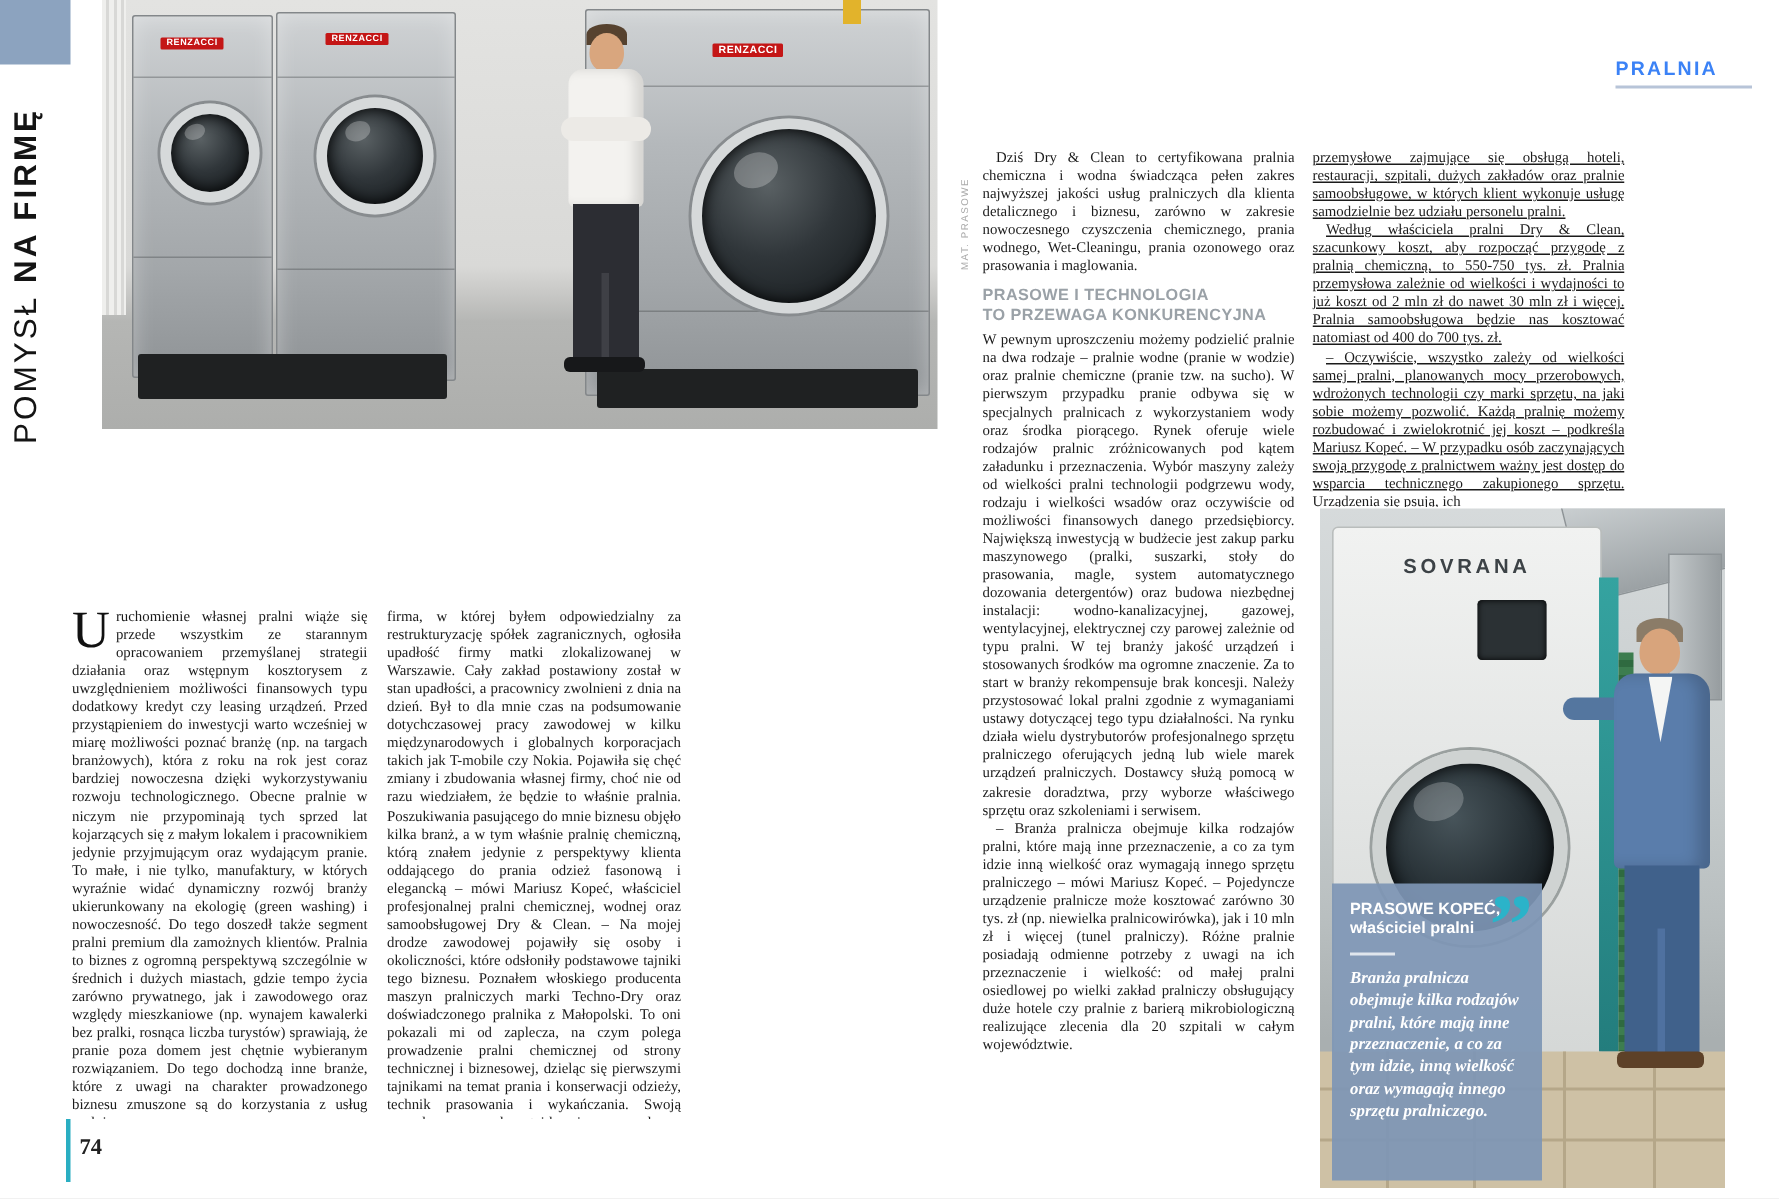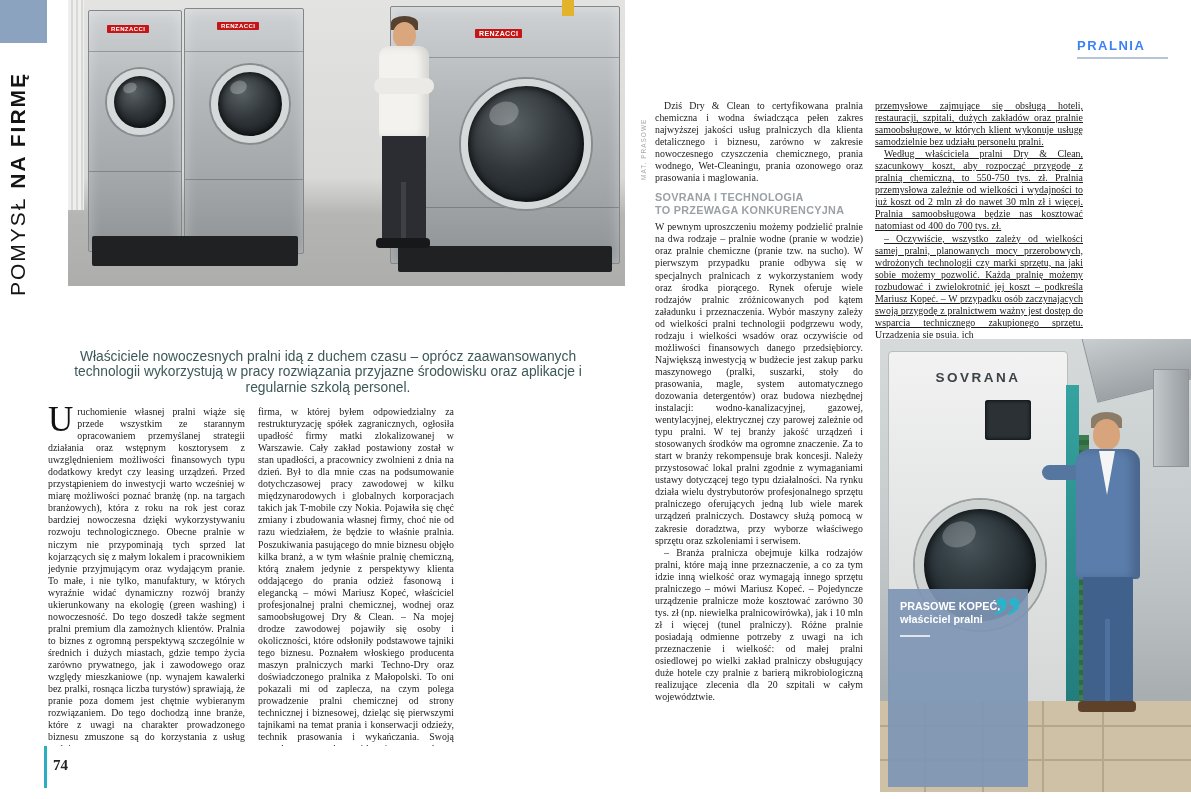--- a/index.html
+++ b/index.html
@@ -61,21 +61,21 @@
   
   .m1-head{position:absolute;left:325px;top:22px;width:23px;height:26px;border-radius:50% 50% 46% 46%;background:#d9a67e;}
   .m1-hair{position:absolute;left:323px;top:16px;width:27px;height:14px;border-radius:50% 50% 0 0;background:#56422f;}
   .m1-shirt{position:absolute;left:311px;top:46px;width:50px;height:92px;border-radius:10px 10px 4px 4px;background:#f3f2ef;box-shadow:inset -6px 0 8px rgba(0,0,0,.12);}
   .m1-arm{position:absolute;left:306px;top:78px;width:60px;height:16px;border-radius:8px;background:#eceae6;}
   .m1-pants{position:absolute;left:314px;top:136px;width:44px;height:104px;background:#2c2d33;}
   .m1-gap{position:absolute;left:333px;top:182px;width:5px;height:58px;background:#3f4046;}
   .m1-shoes{position:absolute;left:308px;top:238px;width:54px;height:10px;border-radius:4px;background:#17181a;}
 
   
-  .photo2{left:880px;top:339px;width:311px;height:453px;background:linear-gradient(180deg,#d6dadb 0%,#c6cccd 40%,#b9bfc0 60%,#a9afb0 78%);overflow:hidden;}
+  .photo2{left:880px;top:339px;width:270px;height:453px;background:linear-gradient(180deg,#d6dadb 0%,#c6cccd 40%,#b9bfc0 60%,#a9afb0 78%);overflow:hidden;}
   .ph2-duct{position:absolute;right:-18px;top:-22px;width:120px;height:70px;background:linear-gradient(180deg,#cdd2d4,#9ba1a4);transform:rotate(-14deg);border:1px solid #8e9497;}
   .ph2-duct2{position:absolute;right:2px;top:30px;width:34px;height:96px;background:linear-gradient(90deg,#c3c8ca,#979da0);border:1px solid #8e9497;}
   .sov{position:absolute;left:8px;top:12px;width:178px;height:372px;background:linear-gradient(180deg,#f1f2f1 0%,#e4e6e5 45%,#d3d6d5 100%);
        border:1px solid #b9bdbc;border-radius:4px;}
   .sov-name{position:absolute;left:0;top:18px;width:100%;text-align:center;font-family:"Liberation Sans",sans-serif;
             font-weight:700;font-size:13.5px;letter-spacing:2.5px;color:#3c4246;}
   .sov-panel{position:absolute;left:96px;top:48px;width:46px;height:40px;background:#2b3134;border-radius:3px;box-shadow:inset 0 0 4px #000;}
   .sov-door{position:absolute;left:26px;top:148px;width:112px;height:112px;border-radius:50%;
             border:9px solid #cfd3d2;background:radial-gradient(circle at 40% 32%,#47545a 0%,#232c31 55%,#151b1e 85%);
             box-shadow:0 0 0 2px #9aa09f, inset 0 0 12px #000;}
@@ -146,33 +146,32 @@
     <div class="ph1-pipe" style="left:494px;top:0;width:12px;height:16px;"></div>
     <div class="m1-hair"></div>
     <div class="m1-head"></div>
     <div class="m1-shirt"></div>
     <div class="m1-arm"></div>
     <div class="m1-pants"></div>
     <div class="m1-gap"></div>
     <div class="m1-shoes"></div>
   </div>
 
-  <div class="abs subtitle">Właściciele nowoczesnych pralni idą z duchem czasu – oprócz zaawansowanych technologii wykorzystują w pracy rozwiązania przyjazne środowisku oraz aplikacje i regularnie szkolą personel.</div>
 
   <div class="abs col col1">
     <p><span class="dropcap">U</span><span>ruchomienie własnej pralni wiąże się przede wszystkim ze starannym opracowaniem przemyślanej strategii działania oraz wstępnym kosztorysem z uwzględnieniem możliwości finansowych typu dodatkowy kredyt czy leasing urządzeń. Przed przystąpieniem do inwestycji warto wcześniej w miarę możliwości poznać branżę (np. na targach branżowych), która z roku na rok jest coraz bardziej nowoczesna dzięki wykorzystywaniu rozwoju technologicznego. Obecne pralnie w niczym nie przypominają tych sprzed lat kojarzących się z małym lokalem i pracownikiem jedynie przyjmującym oraz wydającym pranie. To małe, i nie tylko, manufaktury, w których wyraźnie widać dynamiczny rozwój branży ukierunkowany na ekologię (green washing) i nowoczesność. Do tego doszedł także segment pralni premium dla zamożnych klientów. Pralnia to biznes z ogromną perspektywą szczególnie w średnich i dużych miastach, gdzie tempo życia zarówno prywatnego, jak i zawodowego oraz względy mieszkaniowe (np. wynajem kawalerki bez pralki, rosnąca liczba turystów) sprawiają, że pranie poza domem jest chętnie wybieranym rozwiązaniem. Do tego dochodzą inne branże, które z uwagi na charakter prowadzonego biznesu zmuszone są do korzystania z usług pralni.</span></p>
 
   </div>
   <div class="abs col col2">
     <p>firma, w której byłem odpowiedzialny za restrukturyzację spółek zagranicznych, ogłosiła upadłość firmy matki zlokalizowanej w Warszawie. Cały zakład postawiony został w stan upadłości, a pracownicy zwolnieni z dnia na dzień. Był to dla mnie czas na podsumowanie dotychczasowej pracy zawodowej w kilku międzynarodowych i globalnych korporacjach takich jak T-mobile czy Nokia. Pojawiła się chęć zmiany i zbudowania własnej firmy, choć nie od razu wiedziałem, że będzie to właśnie pralnia. Poszukiwania pasującego do mnie biznesu objęło kilka branż, a w tym właśnie pralnię chemiczną, którą znałem jedynie z perspektywy klienta oddającego do prania odzież fasonową i elegancką – mówi Mariusz Kopeć, właściciel profesjonalnej pralni chemicznej, wodnej oraz samoobsługowej Dry &amp; Clean. – Na mojej drodze zawodowej pojawiły się osoby i okoliczności, które odsłoniły podstawowe tajniki tego biznesu. Poznałem włoskiego producenta maszyn pralniczych marki Techno-Dry oraz doświadczonego pralnika z Małopolski. To oni pokazali mi od zaplecza, na czym polega prowadzenie pralni chemicznej od strony technicznej i biznesowej, dzieląc się pierwszymi tajnikami na temat prania i konserwacji odzieży, technik prasowania i wykańczania. Swoją zawodową przygodę w tej branży rozpocząłem z dwoma niedoświadczonymi pracownikami w 65-metrowym lokalu na warszawskim Ursynowie. Początki prowadzenia pralni z uwagi na brak</p>
   </div>
   <div class="abs col col3">
     <p class="ind">Dziś Dry &amp; Clean to certyfikowana pralnia chemiczna i wodna świadcząca pełen zakres najwyższej jakości usług pralniczych dla klienta detalicznego i biznesu, zarówno w zakresie nowoczesnego czyszczenia chemicznego, prania wodnego, Wet-Cleaningu, prania ozonowego oraz prasowania i maglowania.</p>
     <div class="subhead">
-      <span>SOVRANA I TECHNOLOGIA</span><br><span>TO PRZEWAGA KONKURENCYJNA</span>
+      <span>PRASOWE I TECHNOLOGIA</span><br><span>TO PRZEWAGA KONKURENCYJNA</span>
     </div>
     <p>W pewnym uproszczeniu możemy podzielić pralnie na dwa rodzaje – pralnie wodne (pranie w wodzie) oraz pralnie chemiczne (pranie tzw. na sucho). W pierwszym przypadku pranie odbywa się w specjalnych pralnicach z wykorzystaniem wody oraz środka piorącego. Rynek oferuje wiele rodzajów pralnic zróżnicowanych pod kątem załadunku i przeznaczenia. Wybór maszyny zależy od wielkości pralni technologii podgrzewu wody, rodzaju i wielkości wsadów oraz oczywiście od możliwości finansowych danego przedsiębiorcy. Największą inwestycją w budżecie jest zakup parku maszynowego (pralki, suszarki, stoły do prasowania, magle, system automatycznego dozowania detergentów) oraz budowa niezbędnej instalacji: wodno-kanalizacyjnej, gazowej, wentylacyjnej, elektrycznej czy parowej zależnie od typu pralni. W tej branży jakość urządzeń i stosowanych środków ma ogromne znaczenie. Za to start w branży rekompensuje brak koncesji. Należy przystosować lokal pralni zgodnie z wymaganiami ustawy dotyczącej tego typu działalności. Na rynku działa wielu dystrybutorów profesjonalnego sprzętu pralniczego oferujących jedną lub wiele marek urządzeń pralniczych. Dostawcy służą pomocą w zakresie doradztwa, przy wyborze właściwego sprzętu oraz szkoleniami i serwisem.</p>
     <p class="ind">– Branża pralnicza obejmuje kilka rodzajów pralni, które mają inne przeznaczenie, a co za tym idzie inną wielkość oraz wymagają innego sprzętu pralniczego – mówi Mariusz Kopeć. – Pojedyncze urządzenie pralnicze może kosztować zarówno 30 tys. zł (np. niewielka pralnicowirówka), jak i 10 mln zł i więcej (tunel pralniczy). Różne pralnie posiadają odmienne potrzeby z uwagi na ich przeznaczenie i wielkość: od małej pralni osiedlowej po wielki zakład pralniczy obsługujący duże hotele czy pralnie z barierą mikrobiologiczną realizujące zlecenia dla 20 szpitali w całym województwie.</p>
 
   </div>
   <div class="abs col col4">
     <p>przemysłowe zajmujące się obsługą hoteli, restauracji, szpitali, dużych zakładów oraz pralnie samoobsługowe, w których klient wykonuje usługę samodzielnie bez udziału personelu pralni.</p>
     <p class="ind">Według właściciela pralni Dry &amp; Clean, szacunkowy koszt, aby rozpocząć przygodę z pralnią chemiczną, to 550-750 tys. zł. Pralnia przemysłowa zależnie od wielkości i wydajności to już koszt od 2 mln zł do nawet 30 mln zł i więcej. Pralnia samoobsługowa będzie nas kosztować natomiast od 400 do 700 tys. zł.</p>
     <p class="ind">– Oczywiście, wszystko zależy od wielkości samej pralni, planowanych mocy przerobowych, wdrożonych technologii czy marki sprzętu, na jaki sobie możemy pozwolić. Każdą pralnię możemy rozbudować i zwielokrotnić jej koszt – podkreśla Mariusz Kopeć. – W przypadku osób zaczynających swoją przygodę z pralnictwem ważny jest dostęp do wsparcia technicznego zakupionego sprzętu. Urządzenia się psują, ich</p>
   </div>
@@ -203,15 +202,16 @@
     <div class="m2-jeans"></div>
     <div class="m2-jgap"></div>
     <div class="m2-shoes"></div>
   </div>
 
   <div class="abs qbox">
     <div class="qmark">”</div>
     <div class="name">PRASOWE KOPEĆ,</div>
     <div class="role">właściciel pralni</div>
     <div class="sep"></div>
+    <div class="qtext">Branża pralnicza obejmuje kilka rodzajów pralni, które mają inne przeznaczenie, a co za tym idzie, inną wielkość oraz wymagają innego sprzętu pralniczego.</div>
   </div>
 
 </div>
 
 </body></html>

